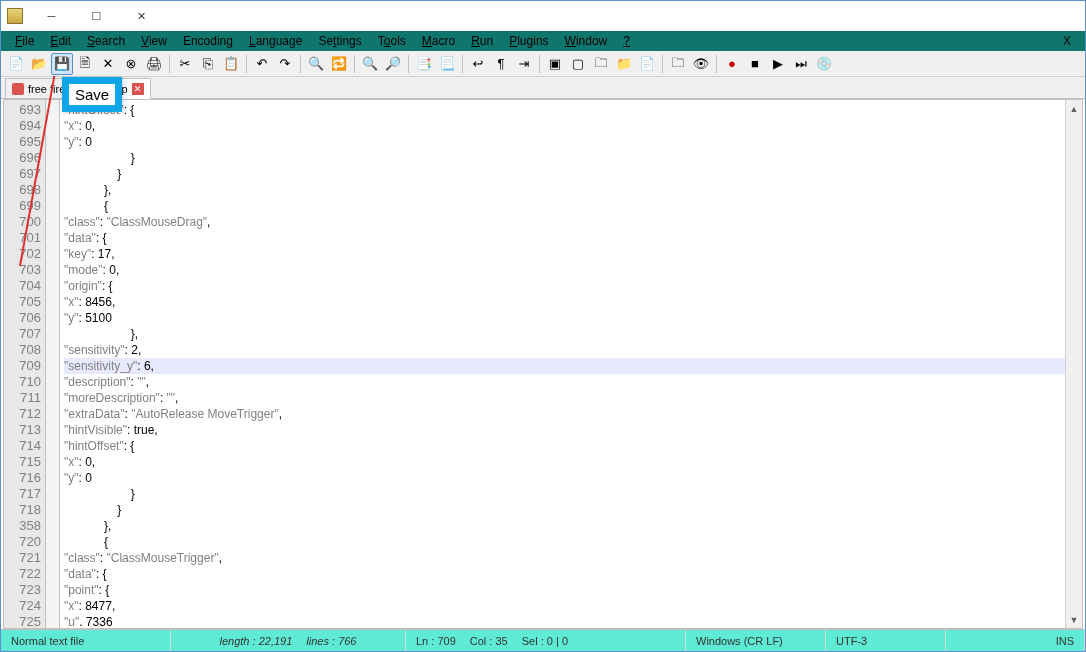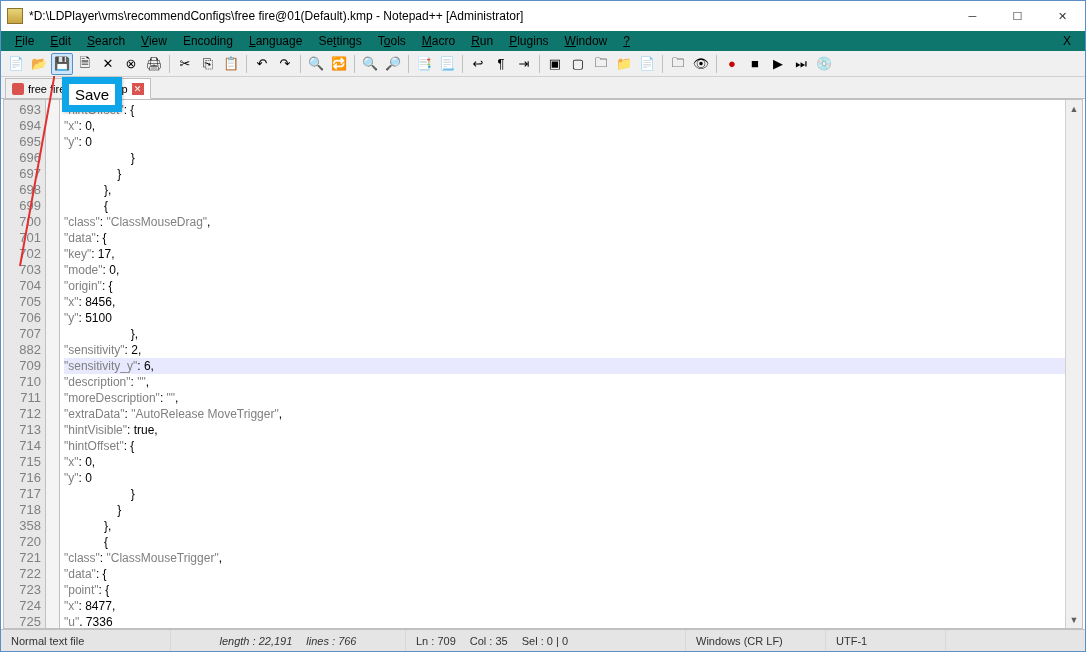--- a/index.html
+++ b/index.html
@@ -28,39 +28,38 @@
 .editor-wrap { flex: 1; display: flex; border: 1px solid #c0c0c0; margin: 0 2px; overflow: hidden; position: relative; background: #fff; }
 .gutter { width: 42px; background: #e8e8e8; border-right: 1px solid #c0c0c0; color: #808080; font-family: Consolas, monospace; font-size: 13px; line-height: 16px; text-align: right; padding-right: 4px; padding-top: 2px; }
 .gutter .ln { height: 16px; }
 .fold-gutter { width: 14px; background: #f4f4f4; border-right: 1px solid #c0c0c0; }
 .code { flex: 1; font-family: Consolas, "Courier New", monospace; font-size: 12px; line-height: 16px; white-space: pre; padding: 2px 0 0 4px; color: #000; position: relative; }
 .code .row { height: 16px; display: flex; }
 .code .row.hl { background: #e8e8ff; }
 .str { color: #808080; }
 .scrollbar-v { position: absolute; right: 0; top: 0; bottom: 0; width: 17px; background: #f0f0f0; border-left: 1px solid #d0d0d0; }
 .sb-btn { height: 17px; background: #f0f0f0; display: flex; align-items: center; justify-content: center; font-size: 9px; color: #606060; }
-.statusbar { height: 22px; background: #e5e5e5; border-top: 1px solid #c0c0c0; display: flex; align-items: center; font-size: 11px; color: #333; }
+.statusbar { height: 22px; background: #5eead4; border-top: 1px solid #c0c0c0; display: flex; align-items: center; font-size: 11px; color: #333; }
 .sb-cell { padding: 0 10px; border-right: 1px solid #d8d8d8; height: 100%; display: flex; align-items: center; }
 .sb-cell.w0 { width: 170px; }
 .sb-cell.w1 { width: 235px; justify-content: center; gap: 14px; font-style: italic; }
 .sb-cell.w2 { width: 280px; gap: 14px; }
 .sb-cell.w3 { width: 140px; }
 .sb-cell.w4 { width: 120px; }
 .sb-cell.w5 { flex: 1; justify-content: flex-end; }
 .annot-line { position: absolute; left: 12px; top: 76px; width: 44px; height: 200px; pointer-events: none; z-index: 50; }
 .annot-line svg { width: 100%; height: 100%; }
 </style>
 </head>
 <body>
 
 <div class="window">
 
   <div class="titlebar">
     <div class="title-icon"></div>
-    <div class="title-text">*D:\LDPlayer\vms\recommendConfigs\free fire@01(Default).kmp - Notepad++ [Administrator]</div>
     <div class="win-controls">
       <div class="win-btn">─</div>
       <div class="win-btn">☐</div>
       <div class="win-btn win-close">✕</div>
     </div>
   </div>
 
   <div class="menubar">
     <div class="menu-item"><u>F</u>ile</div>
     <div class="menu-item"><u>E</u>dit</div>
@@ -147,21 +146,21 @@
         <div class="ln">698</div>
         <div class="ln">699</div>
         <div class="ln">700</div>
         <div class="ln">701</div>
         <div class="ln">702</div>
         <div class="ln">703</div>
         <div class="ln">704</div>
         <div class="ln">705</div>
         <div class="ln">706</div>
         <div class="ln">707</div>
-        <div class="ln">882</div>
+        <div class="ln">708</div>
         <div class="ln">709</div>
         <div class="ln">710</div>
         <div class="ln">711</div>
         <div class="ln">712</div>
         <div class="ln">713</div>
         <div class="ln">714</div>
         <div class="ln">715</div>
         <div class="ln">716</div>
         <div class="ln">717</div>
         <div class="ln">718</div>
@@ -187,21 +186,22 @@
     <div class="sb-cell w1">
       <span><span>length :</span> <span>22,191</span></span>
       <span><span>lines :</span> <span>766</span></span>
     </div>
     <div class="sb-cell w2">
       <span><span>Ln :</span> <span>709</span></span>
       <span><span>Col :</span> <span>35</span></span>
       <span><span>Sel :</span> <span>0 | 0</span></span>
     </div>
     <div class="sb-cell w3">Windows (CR LF)</div>
-    <div class="sb-cell w4">UTF-1</div>
+    <div class="sb-cell w4">UTF-3</div>
+    <div class="sb-cell w5">INS</div>
   </div>
 
 </div>
 
 <div class="annot-line">
   <svg viewBox="0 0 44 200">
       <path d="M 42 0 L 42 2 L 8 190" stroke="#e03030" stroke-width="2" fill="none"></path>
     </svg>
 </div>
 

